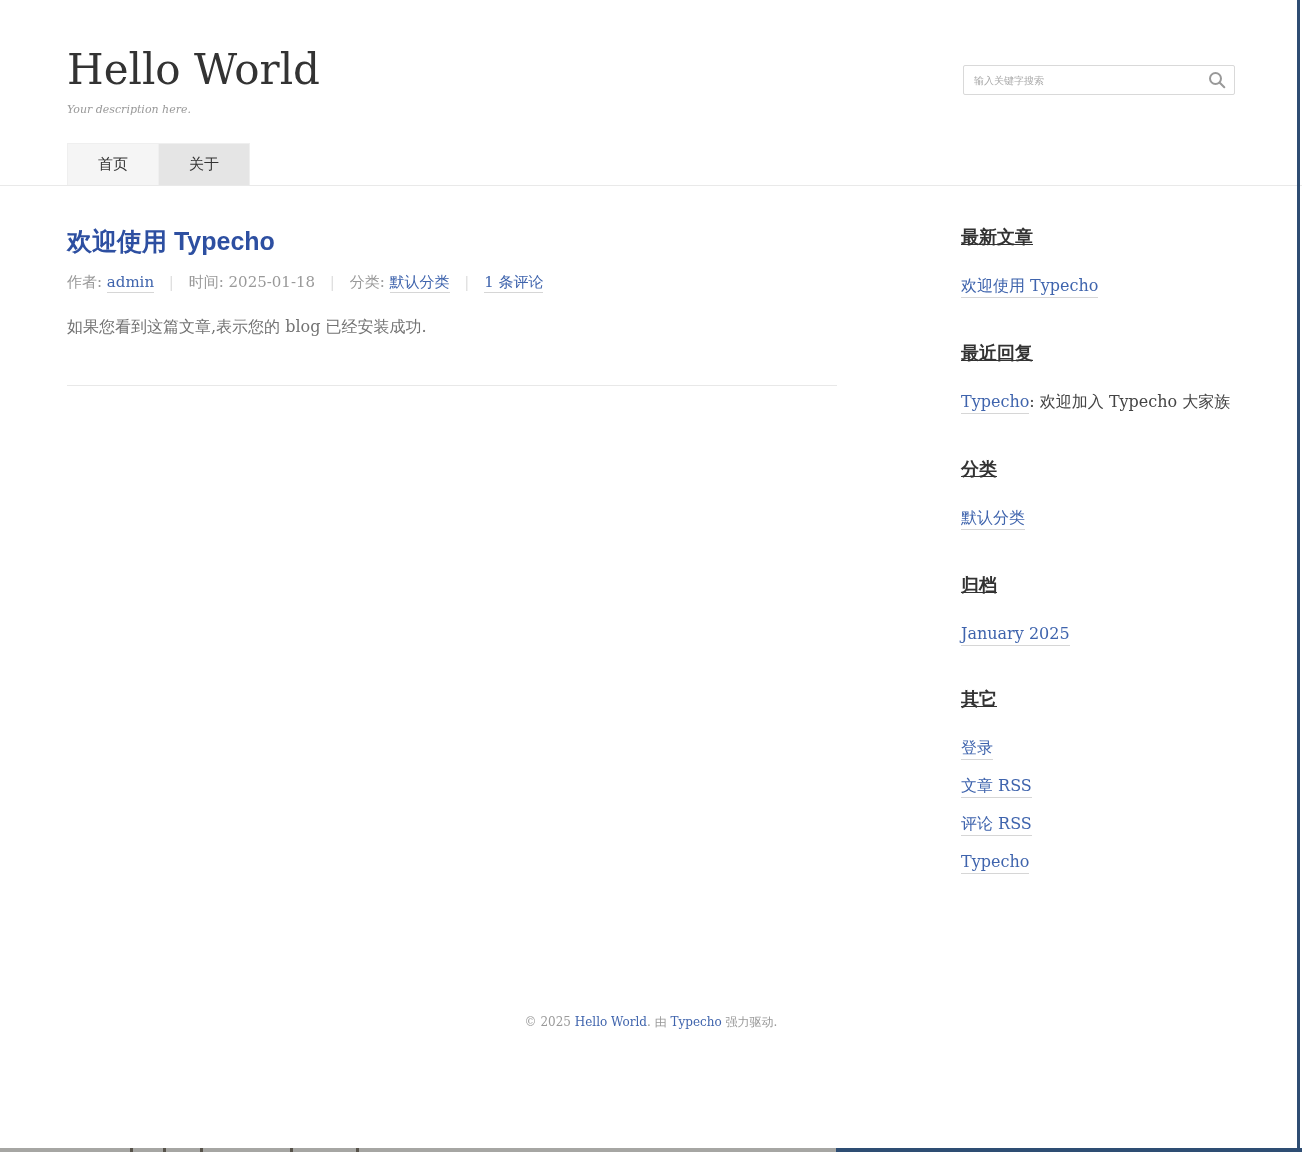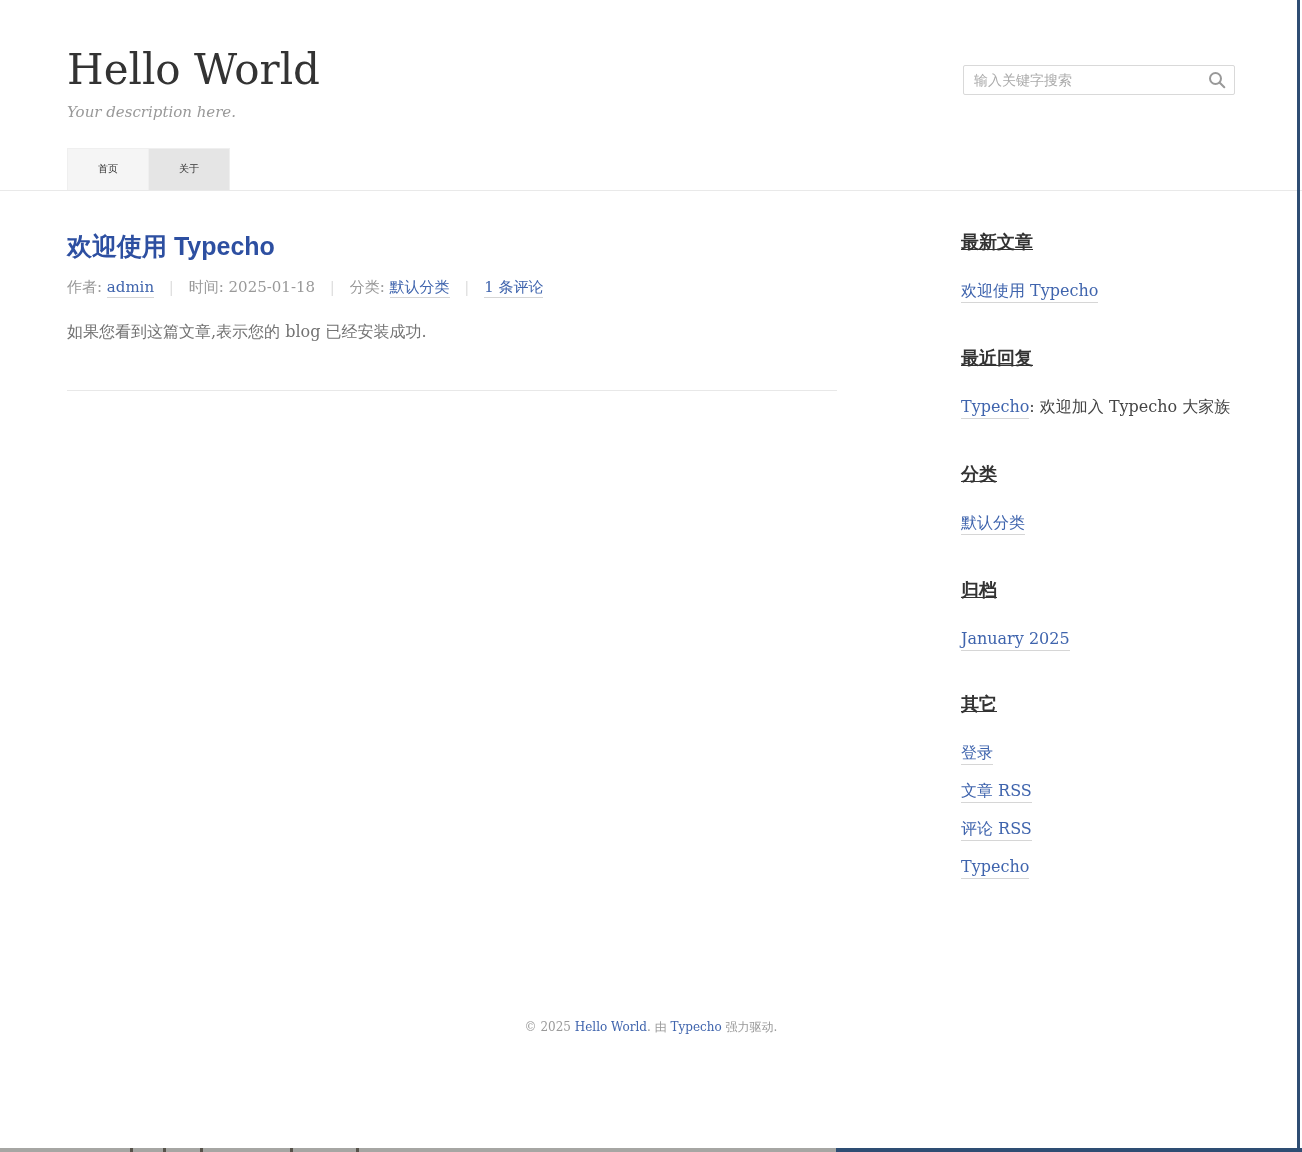--- a/index.html
+++ b/index.html
@@ -22,42 +22,42 @@
     font-size: 42px;
     line-height: 1.15;
     font-weight: 400;
     color: #333;
     cursor: pointer;
     display: inline-block;
   }
   .site-desc {
     margin: 9px 0 0;
     font-style: italic;
-    font-size: 15px;
+    font-size: 11px;
     color: #999;
   }
   .search { position: absolute; top: 19px; right: 0; width: 272px; height: 30px; }
   .search-input {
     width: 100%; height: 30px;
     border: 1px solid #d9d9d9; border-radius: 2px;
     padding: 0 34px 0 10px;
     font-family: "Liberation Sans", "DejaVu Sans", sans-serif;
-    font-size: 14px; color: #333;
+    font-size: 10px; color: #333;
     outline: none;
   }
   .search-input::placeholder { color: #aaa; opacity: 1; }
   .search-icon { position: absolute; right: 8px; top: 5px; width: 20px; height: 20px; cursor: pointer; }
 
   .nav { display: flex; margin-top: 27px; }
   .nav-item {
     display: block;
     height: 42px; line-height: 41px;
     padding: 0 30px;
-    font-family: Liberation Mono, monospace;
-    font-size: 10px; color: #333;
+    font-family: Liberation Serif, serif;
+    font-size: 15px; color: #333;
     text-decoration: none; cursor: pointer;
   }
   .nav-item.active { background: #f5f5f5; border: 1px solid #efefef; border-bottom: none; }
   .nav-item.plain  { background: #e5e5e5; border: 1px solid #efefef; border-bottom: none; border-left: none; }
 
   
   .content { display: flex; padding-top: 39px; }
   .main-col { width: 770px; }
   .post-title {
     margin: 0;

